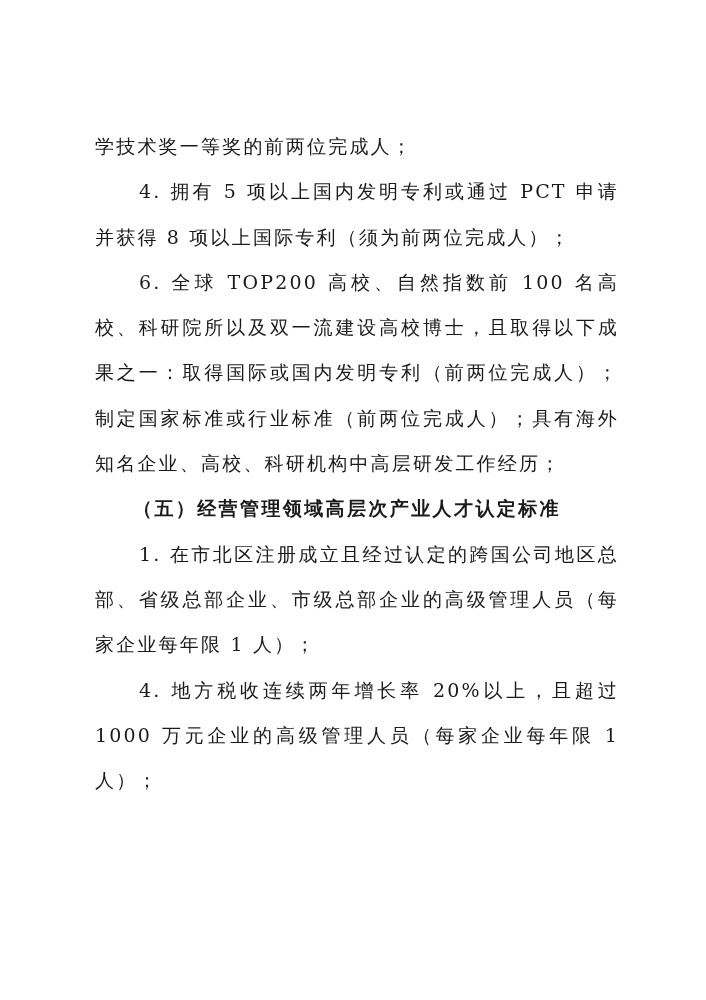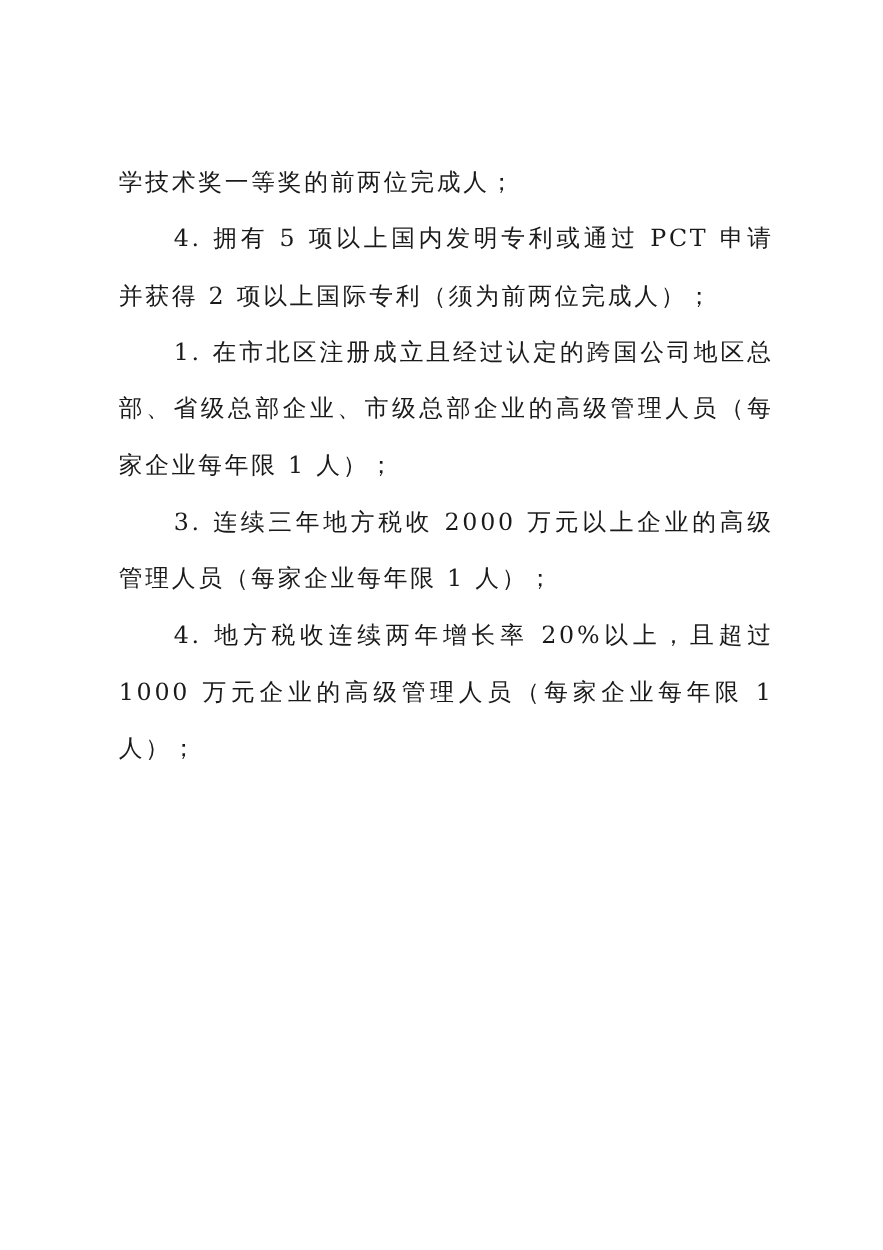--- a/index.html
+++ b/index.html
@@ -17,19 +17,20 @@
   .p { margin: 0; text-align: justify; text-align-last: left; }
   .indent { text-indent: 44px; }
   .heading { text-indent: 38px; font-weight: bold; letter-spacing: 2.4px; }
 </style>
 </head>
 <body>
 
 <div class="page">
   <div class="content">
     <p class="p">学技术奖一等奖的前两位完成人；</p>
-    <p class="p indent">4. 拥有 5 项以上国内发明专利或通过 PCT 申请并获得 2 项以上国际专利（须为前两位完成人）；</p>
+    <p class="p indent">4. 拥有 5 项以上国内发明专利或通过 PCT 申请并获得 8 项以上国际专利（须为前两位完成人）；</p>
+    <p class="p indent">6. 全球 TOP200 高校、自然指数前 100 名高校、科研院所以及双一流建设高校博士，且取得以下成果之一：取得国际或国内发明专利（前两位完成人）；制定国家标准或行业标准（前两位完成人）；具有海外知名企业、高校、科研机构中高层研发工作经历；</p>
+    <p class="p heading">（五）经营管理领域高层次产业人才认定标准</p>
     <p class="p indent">1. 在市北区注册成立且经过认定的跨国公司地区总部、省级总部企业、市级总部企业的高级管理人员（每家企业每年限 1 人）；</p>
-    <p class="p indent">3. 连续三年地方税收 2000 万元以上企业的高级管理人员（每家企业每年限 1 人）；</p>
     <p class="p indent">4. 地方税收连续两年增长率 20%以上，且超过 1000 万元企业的高级管理人员（每家企业每年限 1 人）；</p>
 
   </div>
 </div>
 
 </body></html>

